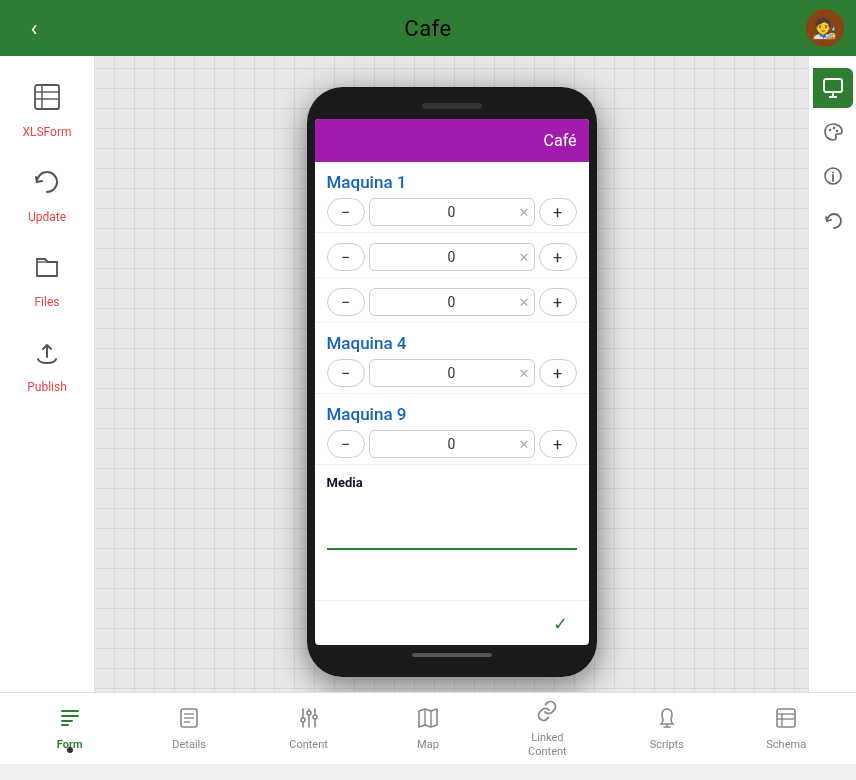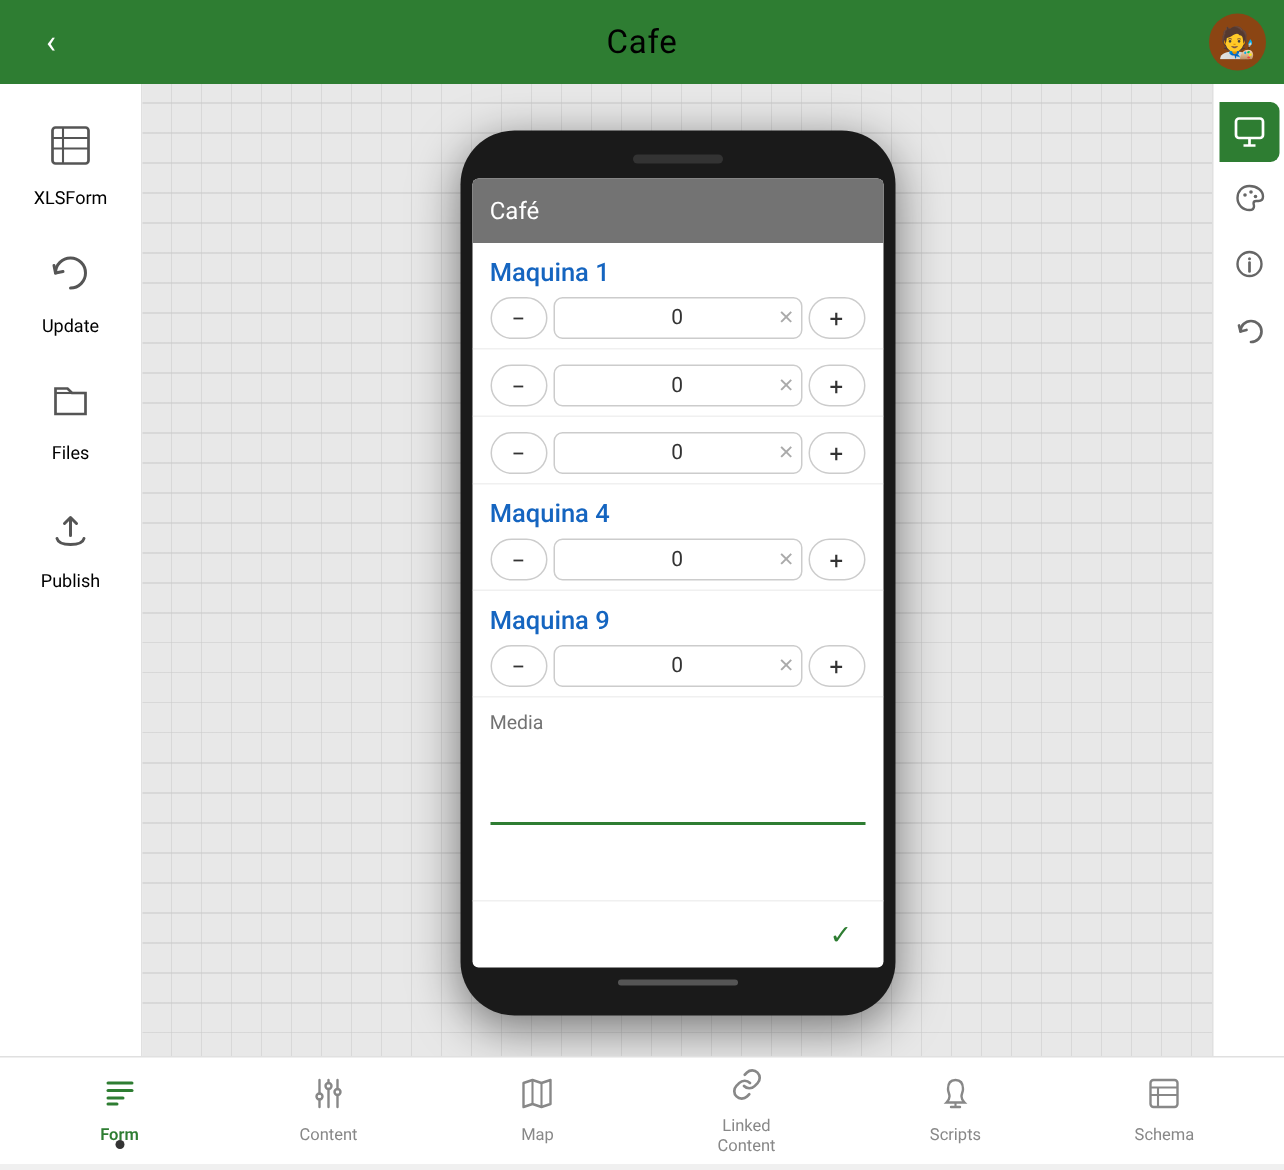--- a/index.html
+++ b/index.html
@@ -29,21 +29,21 @@
       position: absolute; top: 56px; left: 0; width: 95px; bottom: 72px;
       background: white; border-right: 1px solid #e0e0e0;
       display: flex; flex-direction: column; align-items: center; padding-top: 16px; gap: 8px;
     }
     .sidebar-item {
       display: flex; flex-direction: column; align-items: center; justify-content: center;
       width: 80px; padding: 10px 8px; cursor: pointer; border-radius: 8px;
       gap: 6px;
     }
     .sidebar-item .icon { font-size: 28px; color: #555; }
-    .sidebar-item .label { font-size: 12px; color: #000000; text-align: center; }
+    .sidebar-item .label { font-size: 12px; color: #ef4444; text-align: center; }
 
     
     .right-sidebar {
       position: absolute; top: 56px; right: 0; width: 48px; bottom: 72px;
       background: white; border-left: 1px solid #e0e0e0;
       display: flex; flex-direction: column; align-items: center; padding-top: 12px; gap: 4px;
     }
     .right-item {
       width: 40px; height: 40px; display: flex; align-items: center; justify-content: center;
       cursor: pointer; border-radius: 6px; font-size: 18px; color: #666;
@@ -77,21 +77,21 @@
       flex: 1; background: white; border-radius: 4px; overflow: hidden;
       display: flex; flex-direction: column;
     }
     .phone-home-bar {
       width: 80px; height: 4px; background: #555; border-radius: 2px;
       margin: 8px auto 4px auto;
     }
 
     
     .phone-app-header {
-      background: #737373; padding: 12px; text-align: left;
+      background: #a21caf; padding: 12px; text-align: right;
     }
     .phone-app-header .app-title {
       color: white; font-size: 16px; font-weight: 400;
     }
     .phone-app-body {
       flex: 1; overflow-y: auto; padding: 0;
     }
 
     .machine-row {
       padding: 10px 12px 6px 12px; border-bottom: 1px solid #f0f0f0;
@@ -113,39 +113,39 @@
       position: relative;
     }
     .stepper-clear {
       position: absolute; right: 4px; color: #aaa; font-size: 13px; cursor: pointer;
     }
 
     .media-row {
       padding: 10px 12px 6px 12px;
     }
     .media-label {
-      color: #737373; font-size: 13px; margin-bottom: 20px; font-weight: 400;
+      color: #0f172a; font-size: 13px; margin-bottom: 20px; font-weight: 700;
     }
     .media-input {
       width: 100%; height: 40px; border: none; border-bottom: 2px solid #2e7d32;
       outline: none; font-size: 14px; padding: 4px 0; background: transparent;
     }
 
     .phone-footer {
       padding: 8px 12px; display: flex; justify-content: flex-end;
       border-top: 1px solid #f0f0f0;
     }
     .check-btn {
       width: 32px; height: 28px; display: flex; align-items: center; justify-content: center;
       color: #2e7d32; font-size: 18px;
     }
 
     
     .bottom-bar {
-      position: absolute; bottom: 4px; left: 0; right: 0; height: 72px;
+      position: absolute; bottom: 16px; left: 0; right: 0; height: 72px;
       background: white; border-top: 1px solid #e0e0e0;
       display: flex; align-items: center; justify-content: space-around; padding: 0 10px;
     }
     .tab-item {
       display: flex; flex-direction: column; align-items: center; justify-content: center;
       gap: 3px; cursor: pointer; min-width: 70px; padding: 6px;
     }
     .tab-item .tab-icon { font-size: 22px; color: #888; }
     .tab-item .tab-label { font-size: 11px; color: #888; text-align: center; line-height: 1.2; }
     .tab-item.active .tab-icon { color: #2e7d32; }
@@ -335,20 +335,31 @@
           <rect x="3" y="9" width="18" height="2" rx="1" fill="#2e7d32"></rect>
           <rect x="3" y="14" width="12" height="2" rx="1" fill="#2e7d32"></rect>
           <rect x="3" y="18" width="8" height="2" rx="1" fill="#2e7d32"></rect>
         </svg>
       </span>
       <span class="tab-label">Form</span>
     </div>
     <div class="tab-dot-indicator"></div>
   </div>
 
+  <div class="tab-item">
+    <span class="tab-icon">
+      <svg width="24" height="24" viewBox="0 0 24 24">
+        <rect x="4" y="3" width="16" height="18" rx="2" fill="none" stroke="#888" stroke-width="1.6"></rect>
+        <line x1="7" y1="8" x2="17" y2="8" stroke="#888" stroke-width="1.4"></line>
+        <line x1="7" y1="12" x2="17" y2="12" stroke="#888" stroke-width="1.4"></line>
+        <line x1="7" y1="16" x2="13" y2="16" stroke="#888" stroke-width="1.4"></line>
+      </svg>
+    </span>
+    <span class="tab-label">Details</span>
+  </div>
 
   <div class="tab-item">
     <span class="tab-icon">
       <svg width="24" height="24" viewBox="0 0 24 24">
         <circle cx="12" cy="7" r="2" fill="none" stroke="#888" stroke-width="1.6"></circle>
         <line x1="12" y1="3" x2="12" y2="5" stroke="#888" stroke-width="1.6" stroke-linecap="round"></line>
         <line x1="12" y1="9" x2="12" y2="21" stroke="#888" stroke-width="1.6" stroke-linecap="round"></line>
         <circle cx="6" cy="14" r="2" fill="none" stroke="#888" stroke-width="1.6"></circle>
         <line x1="6" y1="3" x2="6" y2="12" stroke="#888" stroke-width="1.6" stroke-linecap="round"></line>
         <line x1="6" y1="16" x2="6" y2="21" stroke="#888" stroke-width="1.6" stroke-linecap="round"></line>

